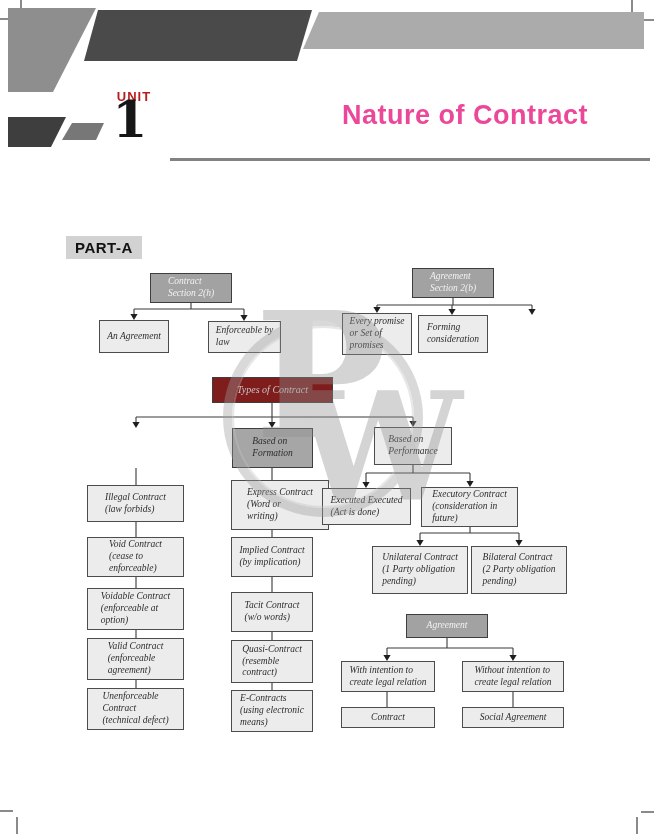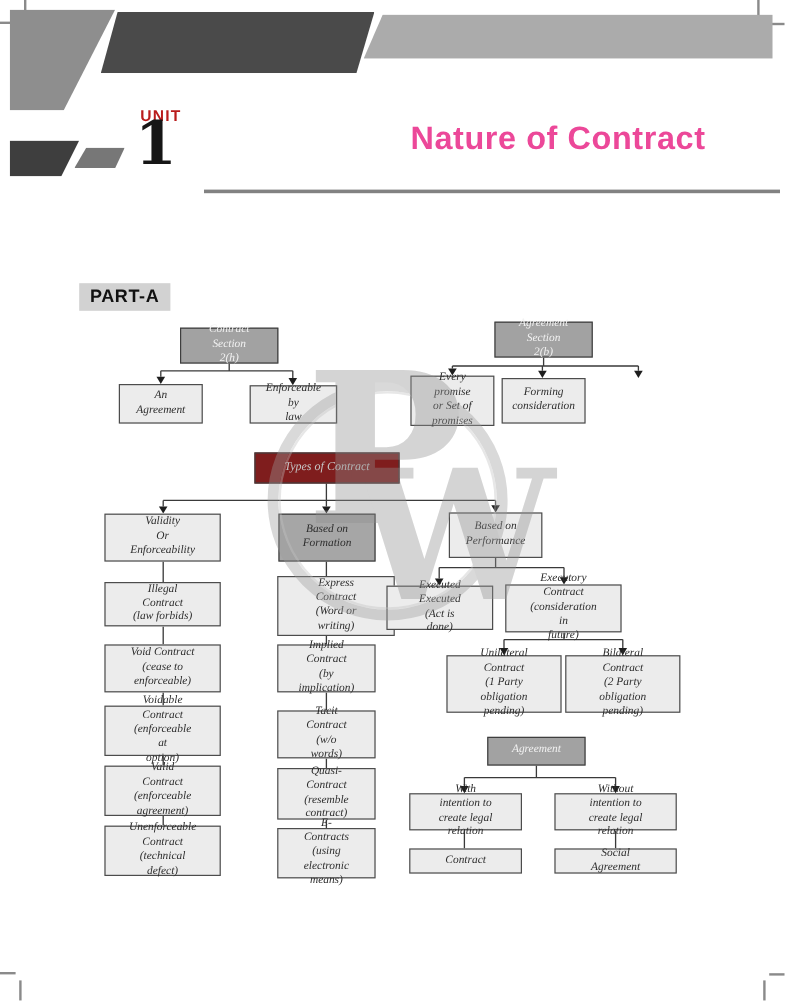--- a/index.html
+++ b/index.html
@@ -23,23 +23,23 @@
            font-size:13px;font-weight:bold;letter-spacing:1px;color:#b91c1c;}
   .unit-number{position:absolute;left:103px;top:94px;width:54px;text-align:center;
            font-family:"DejaVu Serif",serif;font-size:50px;font-weight:bold;color:#161616;line-height:1.05;}
   .page-title{position:absolute;left:300px;top:100px;width:330px;text-align:center;
            font-size:27px;font-weight:bold;letter-spacing:.5px;color:#ec4899;}
   .title-rule{position:absolute;left:170px;top:158px;width:480px;height:3px;background:#828282;}
   .part-label{position:absolute;left:66px;top:236px;background:#d2d2d2;color:#111;
            padding:3px 9px;font-size:15px;font-weight:bold;letter-spacing:.5px;}
   
   .node{position:absolute;box-sizing:border-box;background:#ececec;border:1px solid #4c4c4c;
-        display:flex;align-items:center;justify-content:center;text-align:center;
+        display:flex;align-items:center;justify-content:center;
         white-space:pre-line;font:italic 9.5px/1.25 "Liberation Serif",serif;
-        color:#2d2d2d;padding:1px 20px;}
+        color:#2d2d2d;padding:1px 4px;}
   .node.g{background:#a2a2a2;border:1.5px solid #3e3e3e;color:#f2f2f2;}
   .node.gd{background:#a6a6a6;border:1.5px solid #3e3e3e;color:#2d2d2d;}
   .node.gw{background:#7f1d1d;border:1.5px solid #3e3e3e;color:#c6c6c6;font-size:10px;}
   
   .wires{position:absolute;left:0;top:0;z-index:1;}
   .node{z-index:2;}
   
   .watermark{position:absolute;left:0;top:0;width:654px;height:834px;z-index:5;
         opacity:.38;pointer-events:none;}
   .wm-ring{position:absolute;left:223px;top:317px;width:200px;height:200px;border-radius:50%;
@@ -122,22 +122,20 @@
 law</div>
   <div class="node g" style="left:412px;top:268px;width:82px;height:30px">Agreement
 Section 2(b)</div>
   <div class="node" style="left:342px;top:313px;width:70px;height:42px">Every promise
 or Set of
 promises</div>
   <div class="node" style="left:418px;top:315px;width:70px;height:38px">Forming
 consideration</div>
 
   <div class="node gw" style="left:212px;top:377px;width:121px;height:26px">Types of Contract</div>
-  <div class="node" style="left:87px;top:428px;width:97px;height:40px">Validity
-Or Enforceability</div>
   <div class="node gd" style="left:232px;top:428px;width:81px;height:40px">Based on
 Formation</div>
   <div class="node" style="left:374px;top:427px;width:78px;height:38px">Based on
 Performance</div>
 
   <div class="node" style="left:87px;top:485px;width:97px;height:37px">Illegal Contract
 (law forbids)</div>
   <div class="node" style="left:87px;top:537px;width:97px;height:40px">Void Contract
 (cease to
 enforceable)</div>

